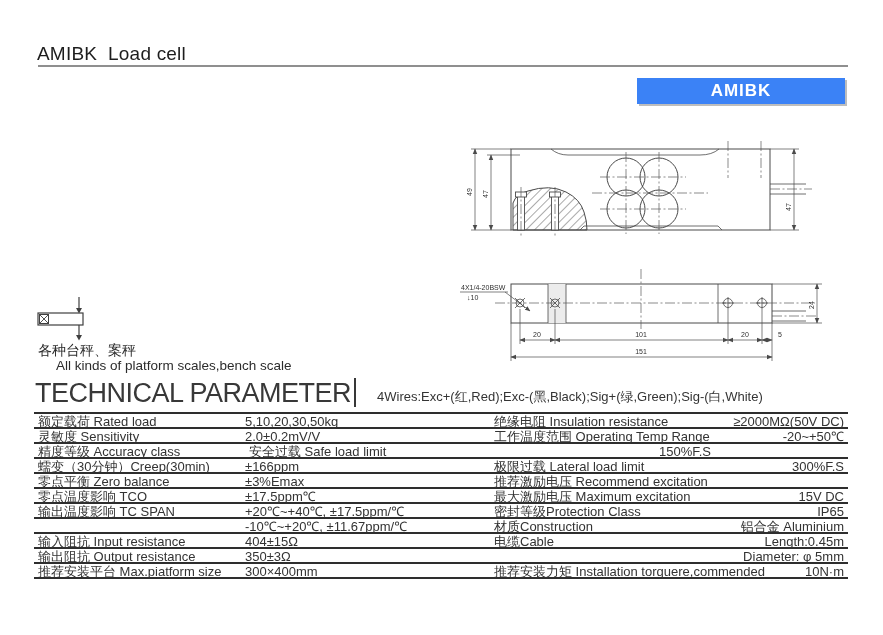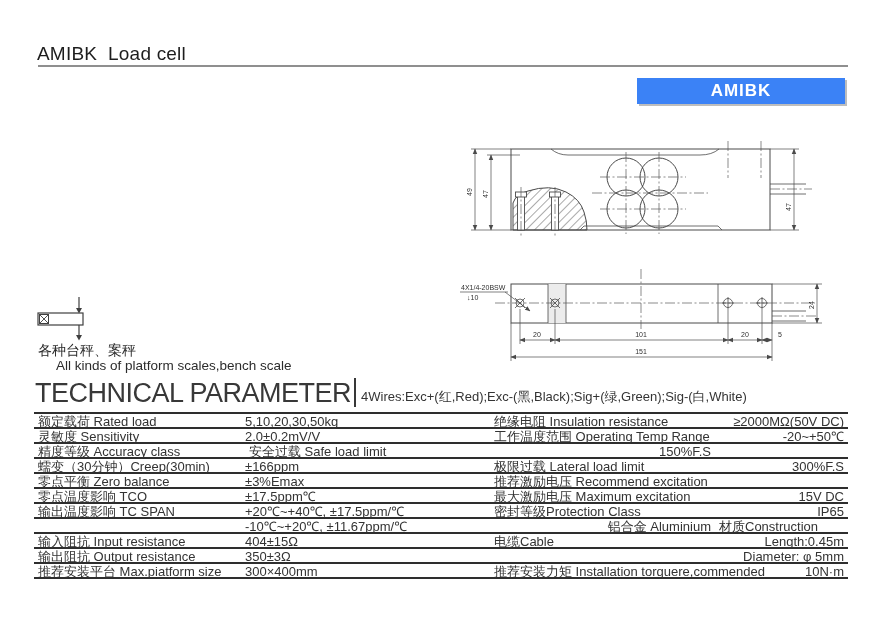--- a/index.html
+++ b/index.html
@@ -31,21 +31,21 @@
   .dtxt{font-family:"Liberation Sans",sans-serif;font-size:7px;fill:#2f2f2f;}
   
   .caption-zh{position:absolute;left:38px;top:342px;font-size:14px;color:#2c2c2c;}
   .caption-en{position:absolute;left:56px;top:358px;font-size:13.5px;color:#2c2c2c;}
   
   .section{position:absolute;left:35px;top:378px;display:flex;align-items:flex-end;text-align:right;}
   .section-title{
     font-size:27px;color:#383838;letter-spacing:-0.5px;line-height:28px;white-space:pre;
   }
   .section-bar{width:2px;height:29px;background:#383838;margin-left:3px;}
-  .wiring-note{font-size:13px;color:#343434;margin-left:5px;padding-bottom:1px;white-space:pre;}
+  .wiring-note{font-size:13px;color:#343434;margin-left:21px;padding-bottom:1px;white-space:pre;}
   
   .spec-table{
     position:absolute;left:34px;top:412px;width:814px;border-top:2px solid #2e2e2e;
   }
   .trow{
     display:grid;grid-template-columns:211px 245px 225px 1fr;
     height:15px;box-sizing:border-box;border-bottom:2px solid #2e2e2e;
     font-size:13px;line-height:16px;color:#333;
   }
   .cell{white-space:nowrap;overflow:visible;}
@@ -242,22 +242,22 @@
   </div>
   <div class="trow">
     <div class="cell lab">输出温度影响 TC SPAN</div>
     <div class="cell">+20℃~+40℃, ±17.5ppm/℃</div>
     <div class="cell lab">密封等级Protection Class</div>
     <div class="cell valr">IP65</div>
   </div>
   <div class="trow">
     <div class="cell lab"></div>
     <div class="cell">-10℃~+20℃, ±11.67ppm/℃</div>
+    <div class="cell lab">材质Construction</div>
     <div class="cell valr">铝合金 Aluminium</div>
-    <div class="cell lab">材质Construction</div>
   </div>
   <div class="trow">
     <div class="cell lab">输入阻抗 Input resistance</div>
     <div class="cell">404±15Ω</div>
     <div class="cell lab">电缆Cable</div>
     <div class="cell valr">Length:0.45m</div>
   </div>
   <div class="trow">
     <div class="cell lab">输出阻抗 Output resistance</div>
     <div class="cell">350±3Ω</div>

